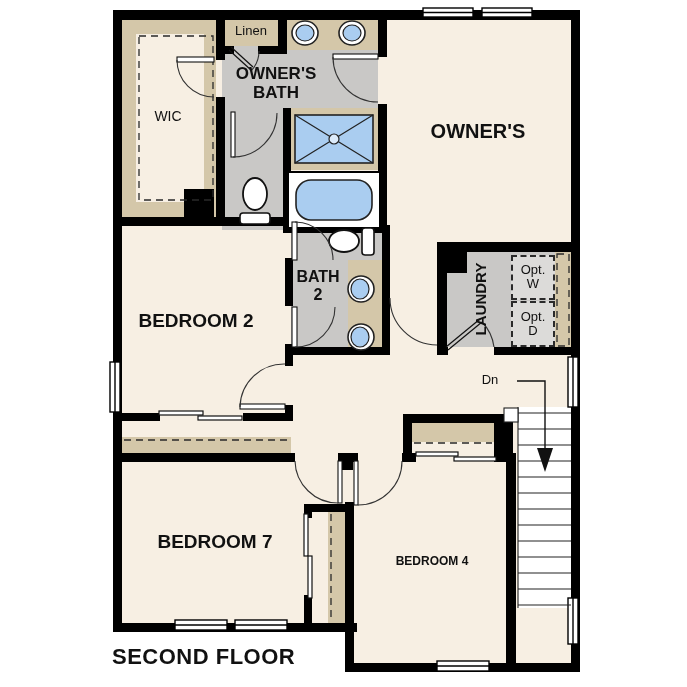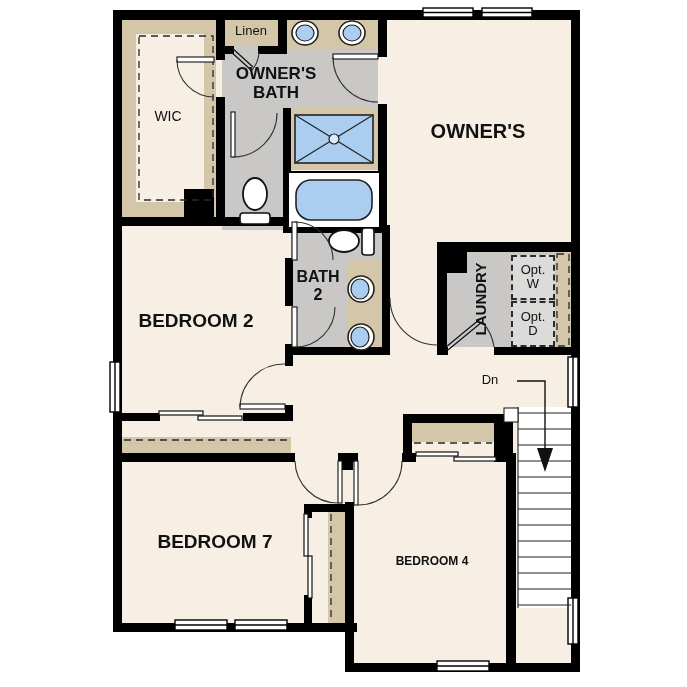--- a/index.html
+++ b/index.html
@@ -252,14 +252,17 @@
   </div>
   <div class="lbl light" style="left:490px;top:380px;font-size:13px;">
     <span>Dn</span>
   </div>
   <div class="lbl" style="left:215px;top:542px;font-size:19px;">
     <span>BEDROOM 7</span>
   </div>
   <div class="lbl" style="left:432px;top:562px;font-size:12px;">
     <span>BEDROOM 4</span>
   </div>
+  <div class="lbl" style="left:112px;top:657px;transform:translate(0,-50%);font-size:22px;letter-spacing:0.5px;">
+    <span>SECOND FLOOR</span>
+  </div>
 
 </div>
 
 </body></html>

